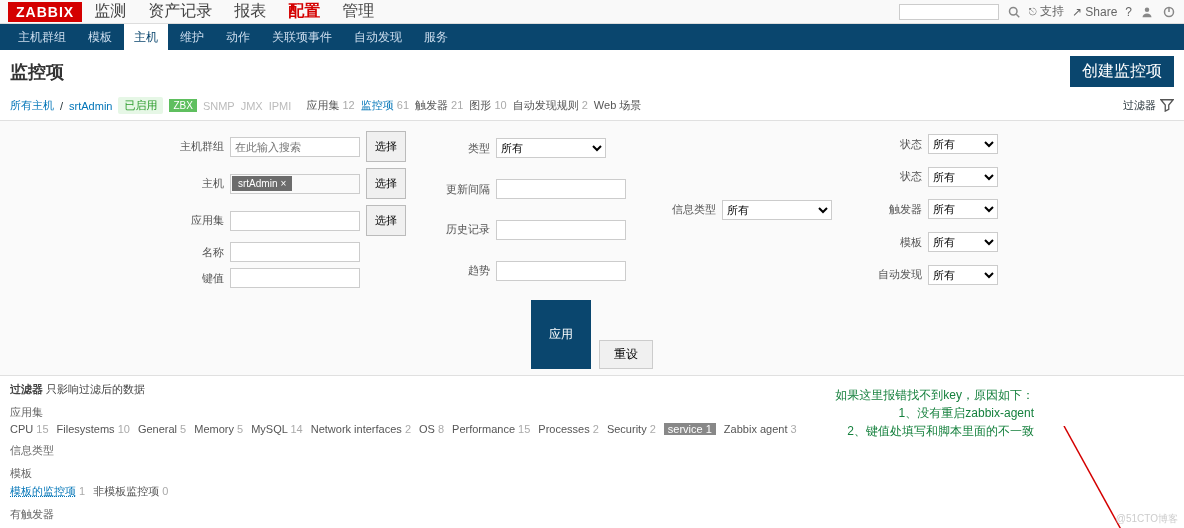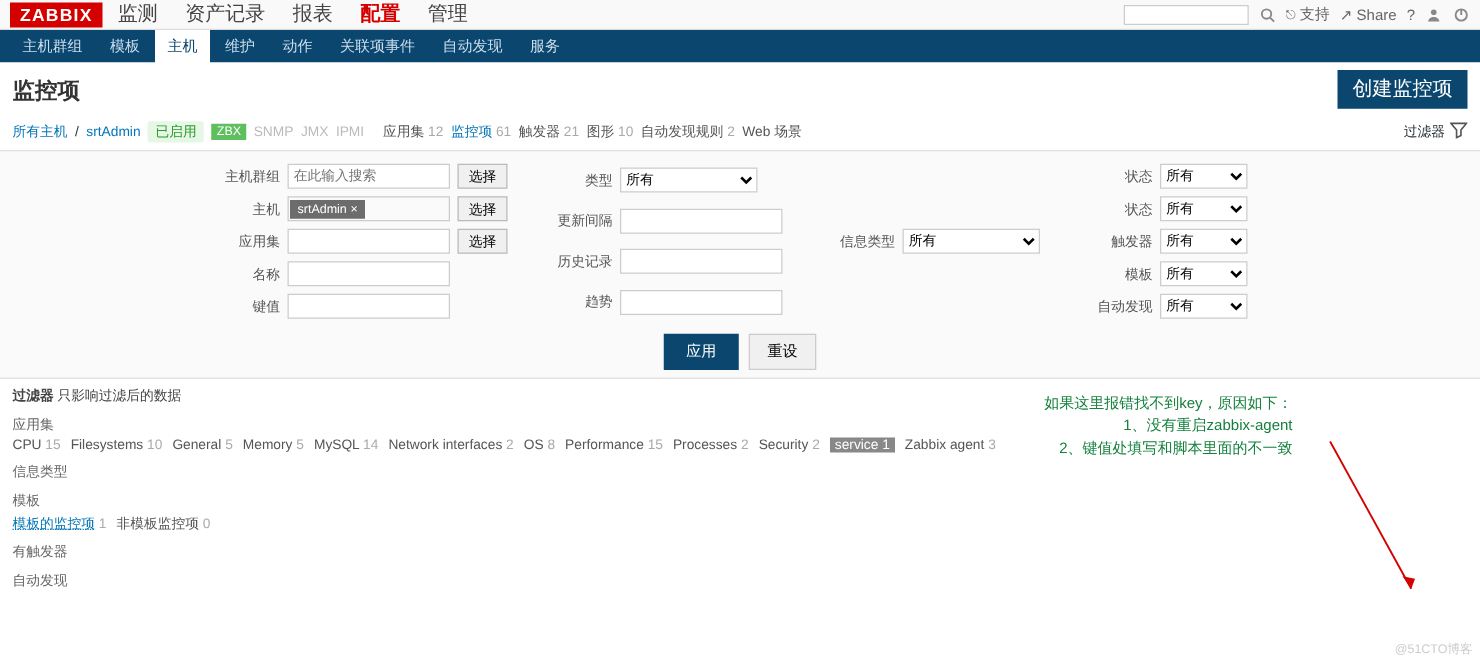--- a/index.html
+++ b/index.html
@@ -27,25 +27,25 @@
 .tab-link .cnt { color: #aaa; }
 .tab-link.active { color: #0275b8; }
 .filter-right { margin-left: auto; display: flex; align-items: center; gap: 4px; }
 .funnel { width: 14px; height: 14px; }
 .filter-box { background: #fafafa; border-top: 1px solid #e0e0e0; border-bottom: 1px solid #e0e0e0; padding: 10px 10px 6px; position: relative; }
 .filter-grid { display: flex; gap: 40px; justify-content: center; padding: 0 20px; }
 .fcol { display: grid; grid-template-columns: auto 1fr auto; gap: 6px 6px; align-items: center; }
 .flabel { text-align: right; color: #555; font-size: 11px; white-space: nowrap; }
 .finput { height: 20px; border: 1px solid #ccc; padding: 0 4px; font-size: 11px; width: 130px; }
 .fsel { height: 20px; border: 1px solid #ccc; font-size: 11px; width: 110px; background: #fff; }
-.fbtn { height: 20px; border: 1px solid #bbb; background: #f0f0f0; font-size: 11px; padding: 0 8px; cursor: pointer; }
+.fbtn { height: 31px; border: 1px solid #bbb; background: #f0f0f0; font-size: 11px; padding: 0 8px; cursor: pointer; }
 .token { background: #6c6c6c; color: #fff; padding: 2px 6px; font-size: 10px; display: inline-flex; align-items: center; gap: 3px; }
 .filter-actions { display: flex; justify-content: center; gap: 8px; margin-top: 12px; }
 .btn-apply { background: #0a466e; color: #fff; border: none; padding: 5px 18px; font-size: 12px; cursor: pointer; }
-.btn-reset { background: #f0f0f0; border: 1px solid #ccc; padding: 5px 14px; font-size: 12px; cursor: pointer; }
+.btn-reset { background: #f0f0f0; border: 1px solid #ccc; padding: 5px 14px; font-size: 12px; cursor: pointer; margin-top: 40px; }
 .meta { padding: 6px 10px; font-size: 11px; color: #444; }
 .meta-row { margin-bottom: 8px; }
 .meta-title { margin-bottom: 3px; color: #666; }
 .meta-item { color: #555; margin-right: 8px; }
 .meta-item .cnt { color: #aaa; text-align: right; }
 .meta-link { color: #0275b8; text-decoration: none; }
 .chip-active { background: #888; color: #fff; padding: 0 4px; }
 .dotul { text-decoration: underline dotted; }
 .annotation { position: absolute; top: 10px; right: 150px; color: #15803d; font-size: 12px; line-height: 1.5; z-index: 5; text-align: right; }
 .arrow-wrap { position: relative; }

